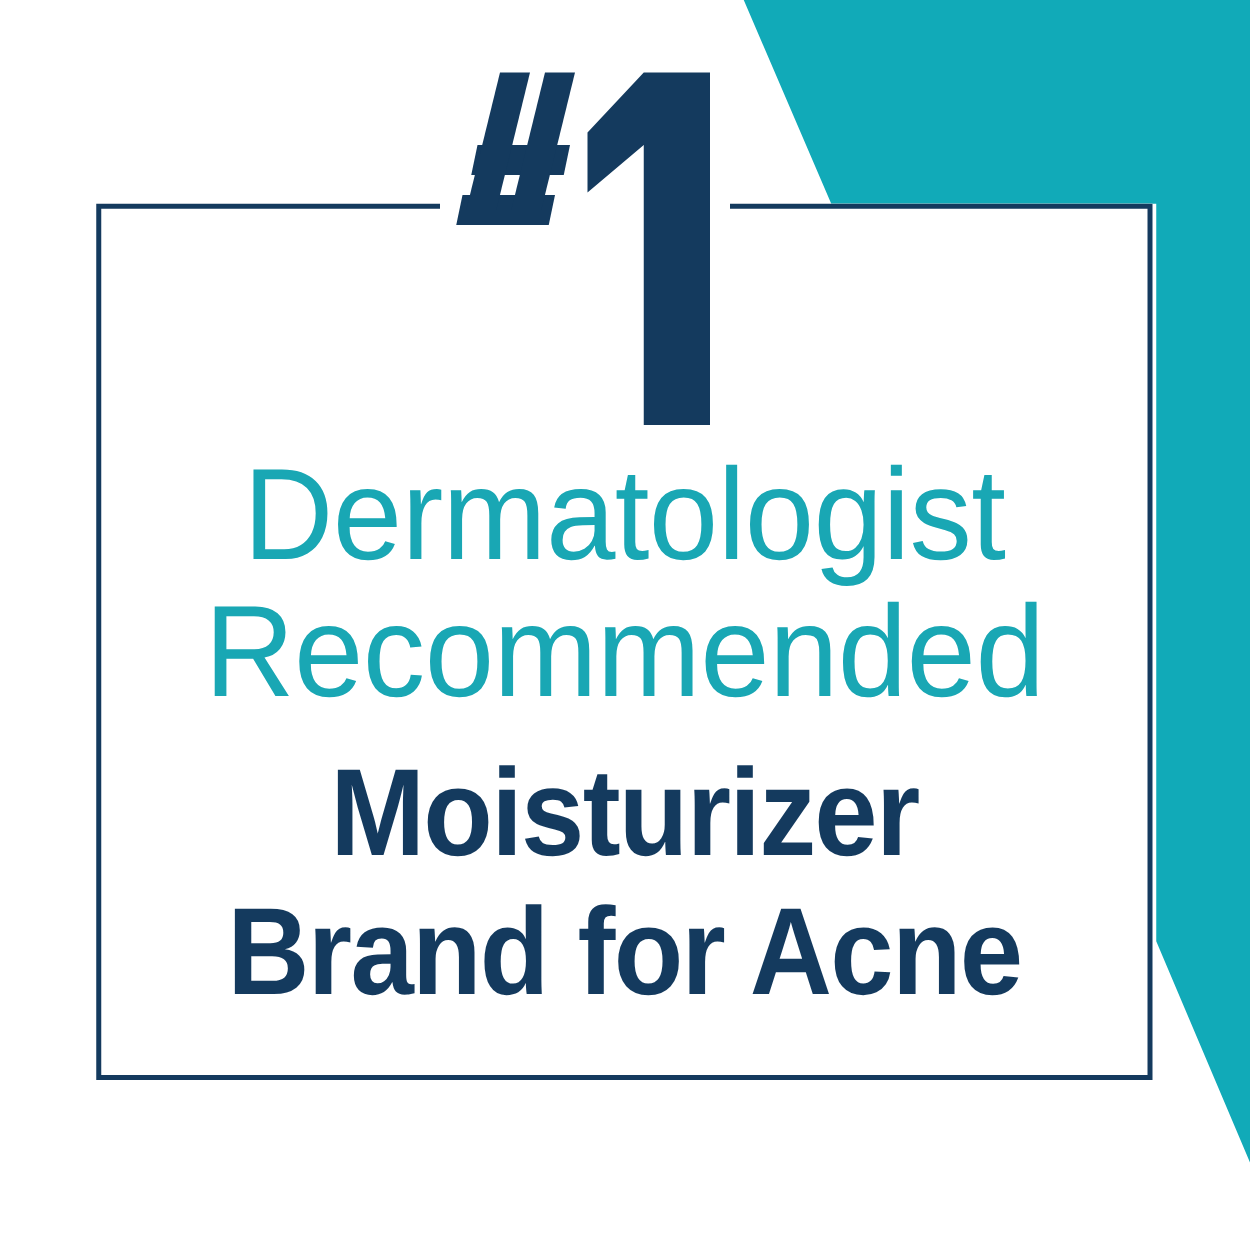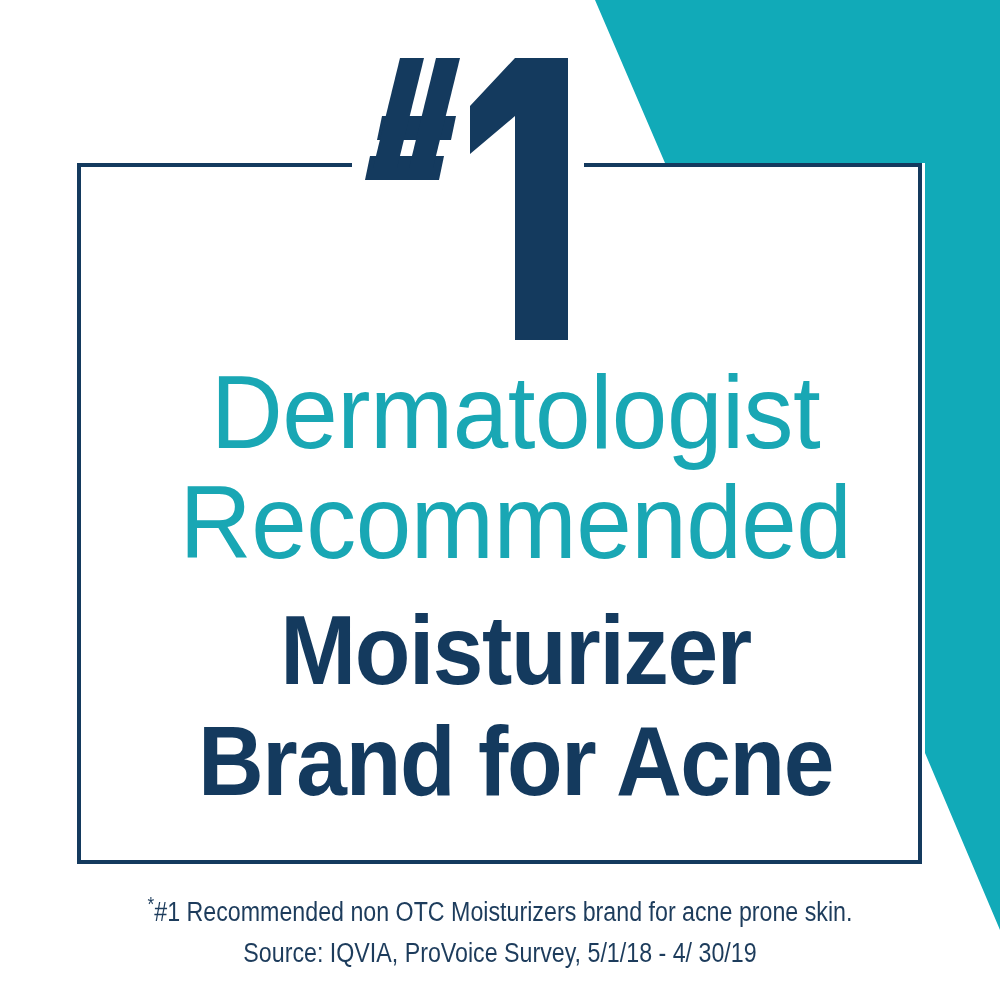--- a/index.html
+++ b/index.html
@@ -60,21 +60,20 @@
   }
 
   
   #headline {
     position: absolute;
     left: 77px;
     top: 360px;
     width: 845px;
     text-align: center;
     line-height: 1;
-    padding-left: 16px;
   }
 
   .line {
     display: block;
     white-space: nowrap;
   }
 
   .line-teal {
     color: #19a7b4;
     font-size: 104px;
@@ -146,18 +145,14 @@
     <polygon fill="#143a5e" points="163,14 216,14 216,296 163,296 163,72 118,110 118,62"></polygon>
   </svg>
 
   <div id="headline">
     <span class="line line-teal" id="line-dermatologist">Dermatologist</span>
     <span class="line line-teal" id="line-recommended">Recommended</span>
     <span class="line line-navy" id="line-moisturizer">Moisturizer</span>
     <span class="line line-navy" id="line-brand-for-acne">Brand for Acne</span>
   </div>
 
-  <div id="footnote">
-    <span class="footnote-line"><span class="footnote-star">*</span><span>#1 Recommended non OTC Moisturizers brand for acne prone skin.</span></span>
-    <span class="footnote-line">Source: IQVIA, ProVoice Survey, 5/1/18 - 4/ 30/19</span>
-  </div>
 
 </div>
 
 </body></html>

